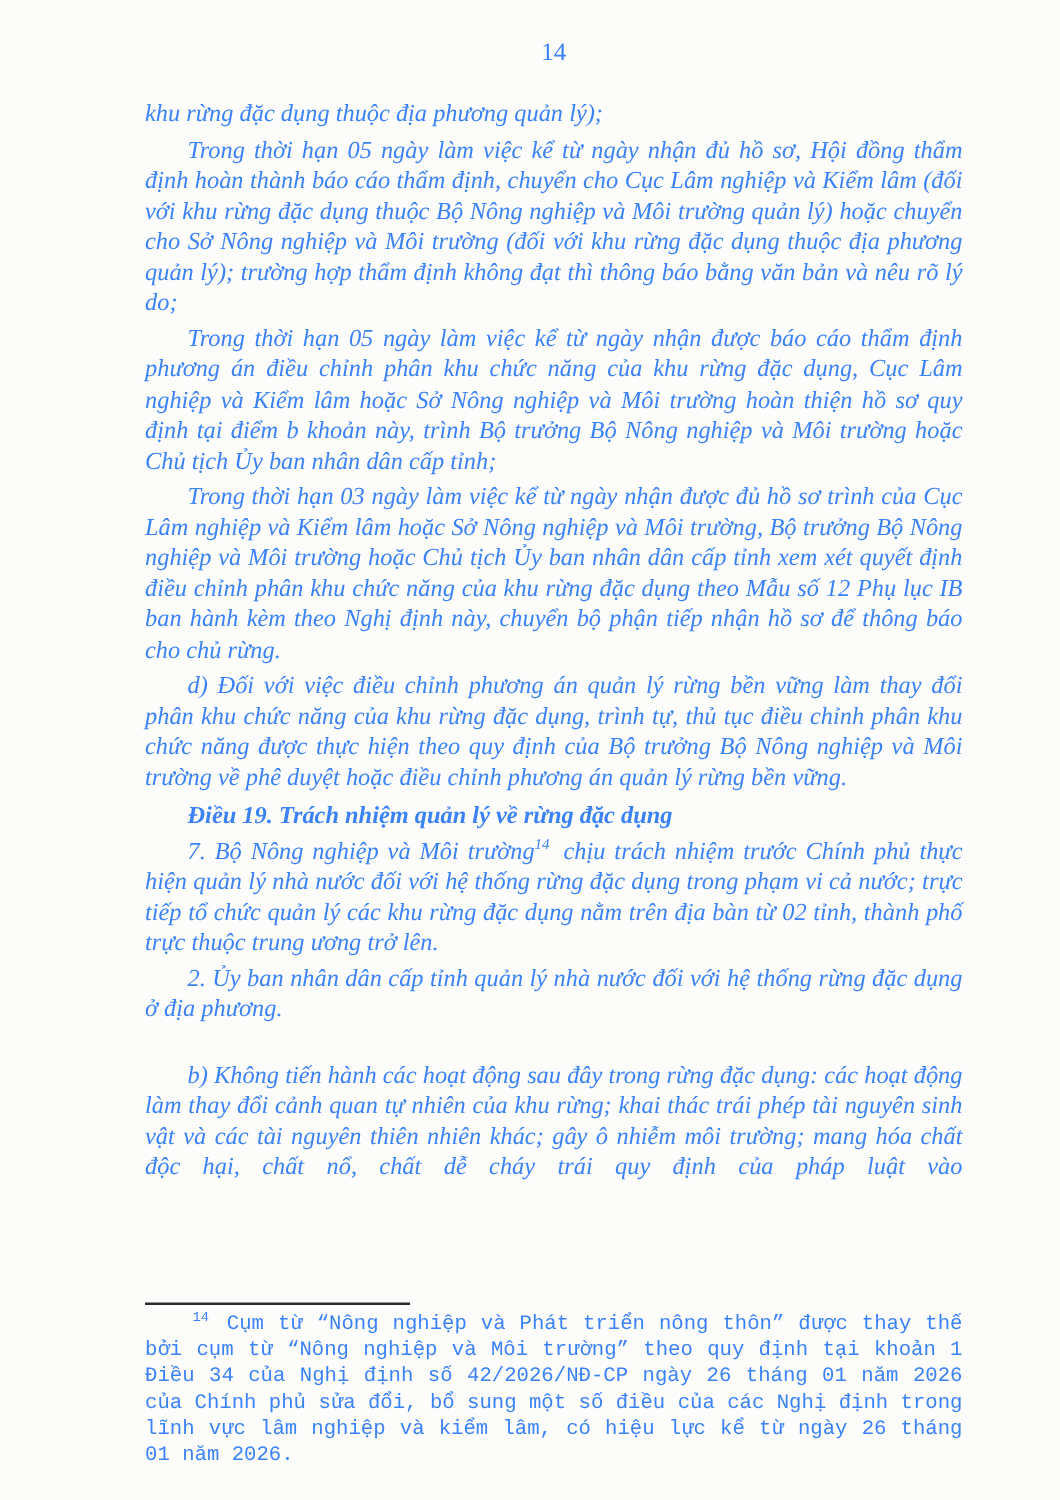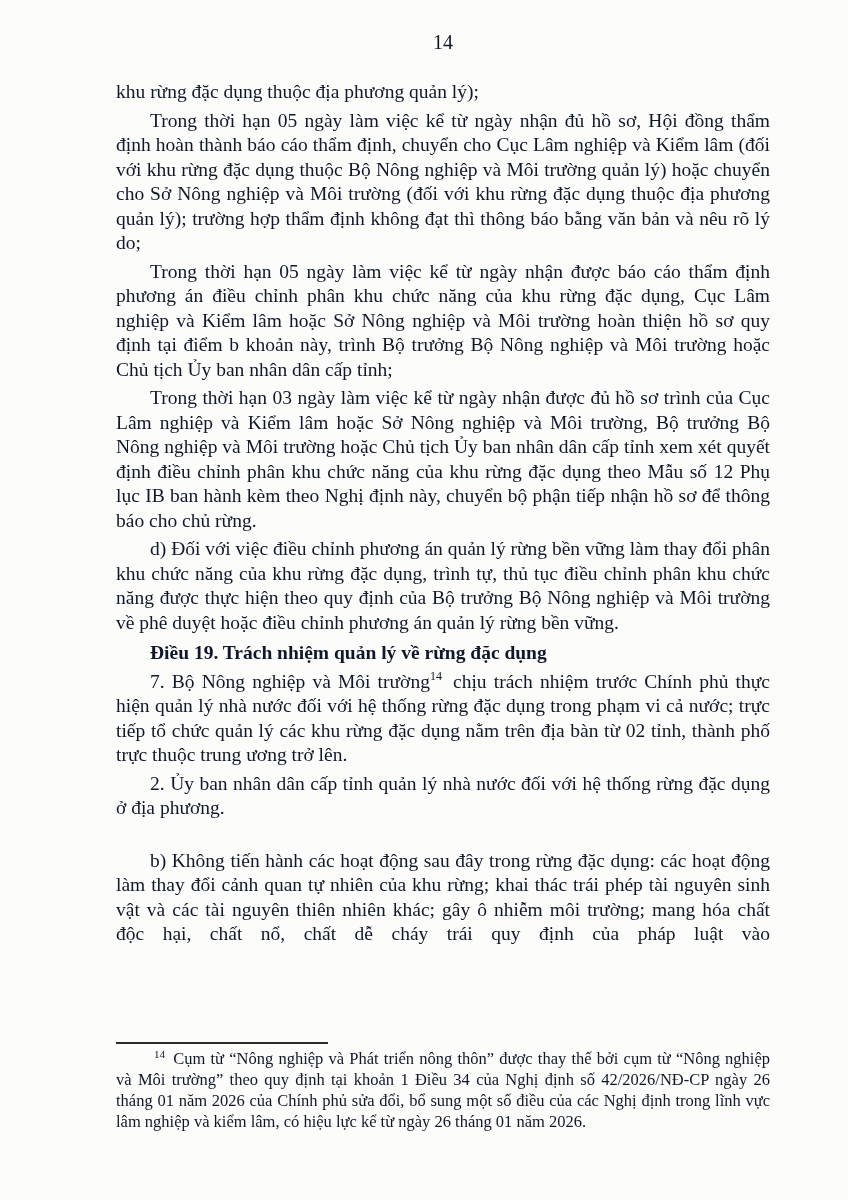--- a/index.html
+++ b/index.html
@@ -6,34 +6,35 @@
     margin: 0;
     padding: 0;
     background: #fcfcfb;
   }
   .page {
     position: relative;
     width: 848px;
     height: 1200px;
     background: #fcfcfb;
     font-family: "Liberation Serif", serif;
-    color: #0f172a;
+    color: #3b82f6;
     overflow: hidden;
     box-sizing: border-box;
   }
   .page-number {
     padding-top: 30px;
     margin-left: 116px;
     margin-right: 78px;
     text-align: center;
     font-size: 20px;
     line-height: 24px;
   }
   .content {
     margin: 26px 78px 0 116px; 
+    font-style: italic;
   }
   .content p {
     margin: 0;
     padding: 0;
     font-size: 19.5px;
     line-height: 24.5px;
     text-align: justify;
     text-indent: 34px;
     margin-top: 4px;
   }
@@ -66,20 +67,21 @@
     border: 0;
     border-top: 2px solid #2c2c2c;
     margin: 0 0 4px 0;
   }
   .footnote-text {
     margin: 0;
     font-size: 16.5px;
     line-height: 21px;
     text-align: justify;
     text-indent: 38px;
+    font-family: Liberation Mono, monospace;
   }
   .footnote-text sup.fn-ref {
     font-size: 11px;
     margin-right: 3px;
   }
 </style>
 </head>
 <body>
 
 <div class="page">

